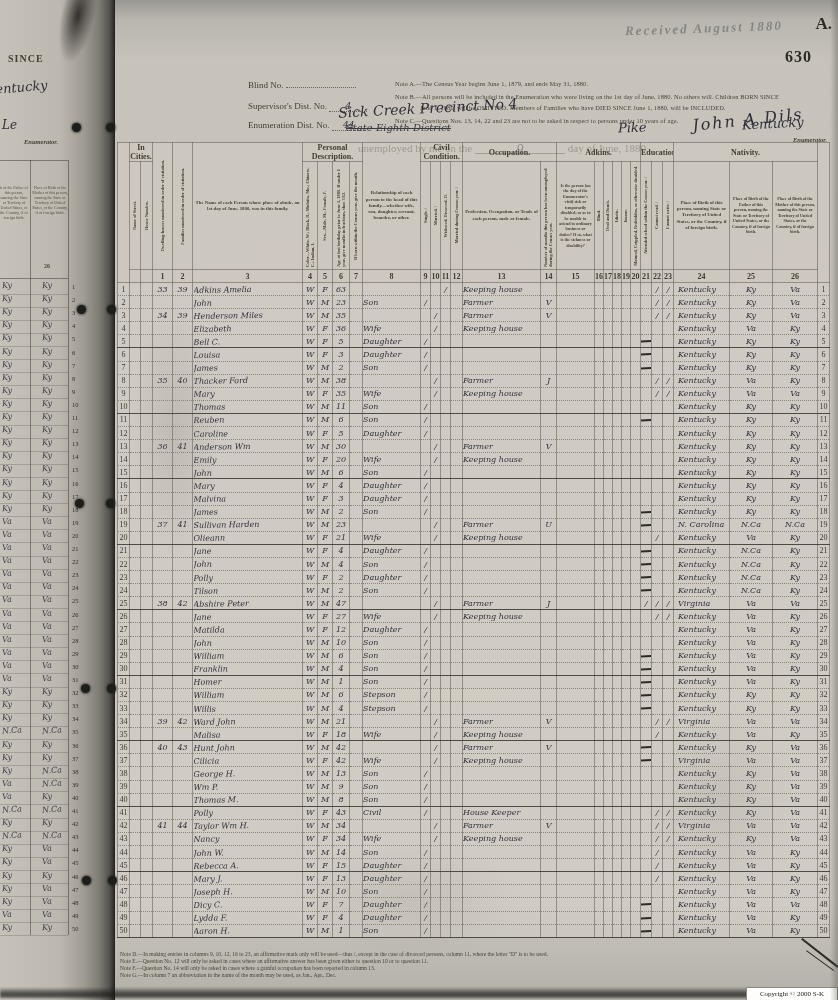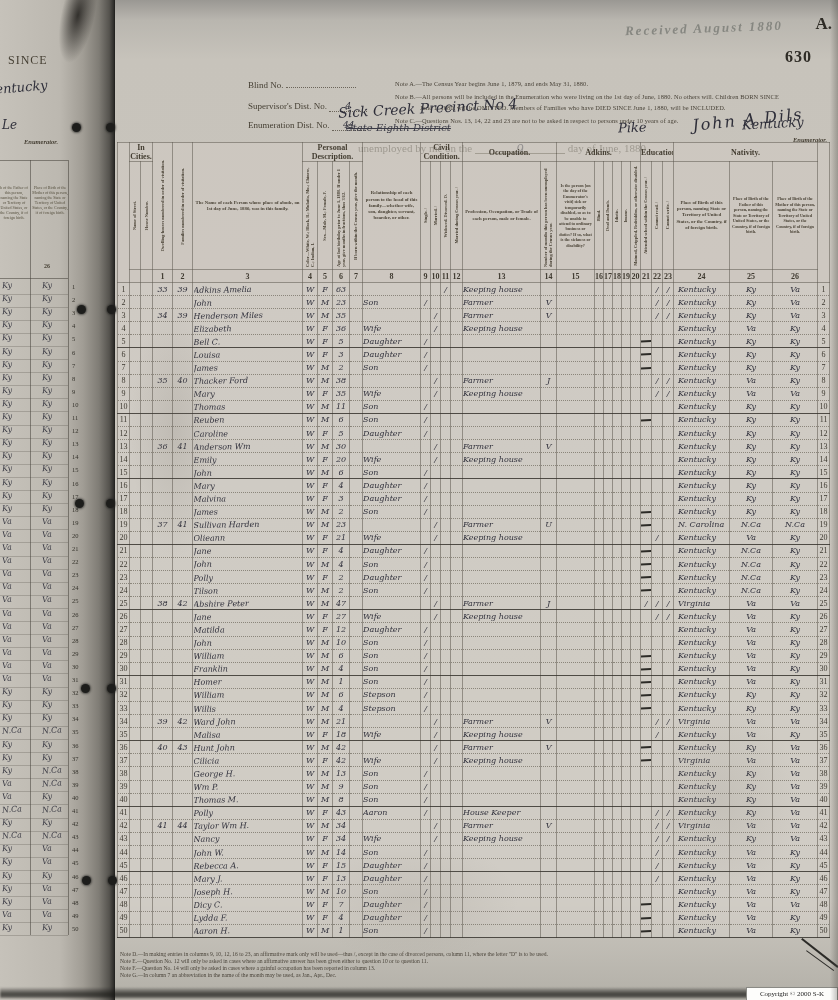--- a/index.html
+++ b/index.html
@@ -71,21 +71,21 @@
   #tear{position:absolute;left:58px;top:-6px;width:34px;height:70px;background:radial-gradient(ellipse at 50% 30%,rgba(30,28,25,.85),rgba(30,28,25,0) 70%);transform:rotate(12deg);}
   #enum-right,#enum-left{position:absolute;font-size:6.5px;font-weight:bold;font-style:italic;color:#453f33;}
 </style>
 </head>
 <body>
 
 <div id="scan">
 
   <div id="strip">
     <div id="tear"></div>
-    <div class="print" style="position:absolute;left:8px;top:53px;font-size:12px;letter-spacing:1px;">SINCE</div>
+    <div class="print" style="position:absolute;left:8px;top:53px;font-size:10px;letter-spacing:1px;font-weight:bold;">SINCE</div>
     <div class="hw" style="position:absolute;left:-14px;top:80px;font-size:13px;transform:rotate(-5deg);">Kentucky</div>
     <div class="hw" style="position:absolute;left:2px;top:118px;font-size:12px;">Le</div>
     <div id="enum-left" style="left:24px;top:138px;">Enumerator.</div>
     <div class="strip-head" style="left:0;top:185px;width:28px;height:110px;">h of the Father of this person, naming the State or Territory of United States, or the Country, if of foreign birth.</div>
     <div class="strip-head" style="left:32px;top:185px;width:36px;height:110px;">Place of Birth of the Mother of this person, naming the State or Territory of United States, or the Country, if of foreign birth.</div>
     <div class="print" style="position:absolute;left:44px;top:263px;font-size:6px;font-weight:bold;">26</div>
 
     <div class="stripline" style="left:30px;top:160px;width:1px;height:775px;"></div>
     <div class="stripline" style="left:68px;top:160px;width:1px;height:775px;"></div>
     <div class="stripline" style="left:0;top:160px;width:68px;height:1px;"></div>
@@ -1924,21 +1924,21 @@
           <td class="rownum">41</td>
     <td></td>
     <td></td>
     <td class="cell-hw ctr"></td>
     <td class="cell-hw ctr"></td>
     <td class="cell-hw name-c bl">Polly</td>
     <td class="cell-hw ctr bl">W</td>
     <td class="cell-hw ctr">F</td>
     <td class="cell-hw ctr">43</td>
     <td></td>
-    <td class="cell-hw rel-c bl">Aaron</td>
+    <td class="cell-hw rel-c bl">Civil</td>
     <td class="ctr bl"><span class="mark hw">/</span></td>
     <td class="ctr"></td>
     <td class="ctr"></td>
     <td class="ctr"></td>
     <td class="cell-hw occ-c bl">House Keeper</td>
     <td class="cell-hw ctr"></td>
     <td class="bl"></td>
     <td></td>
     <td></td>
     <td></td>

